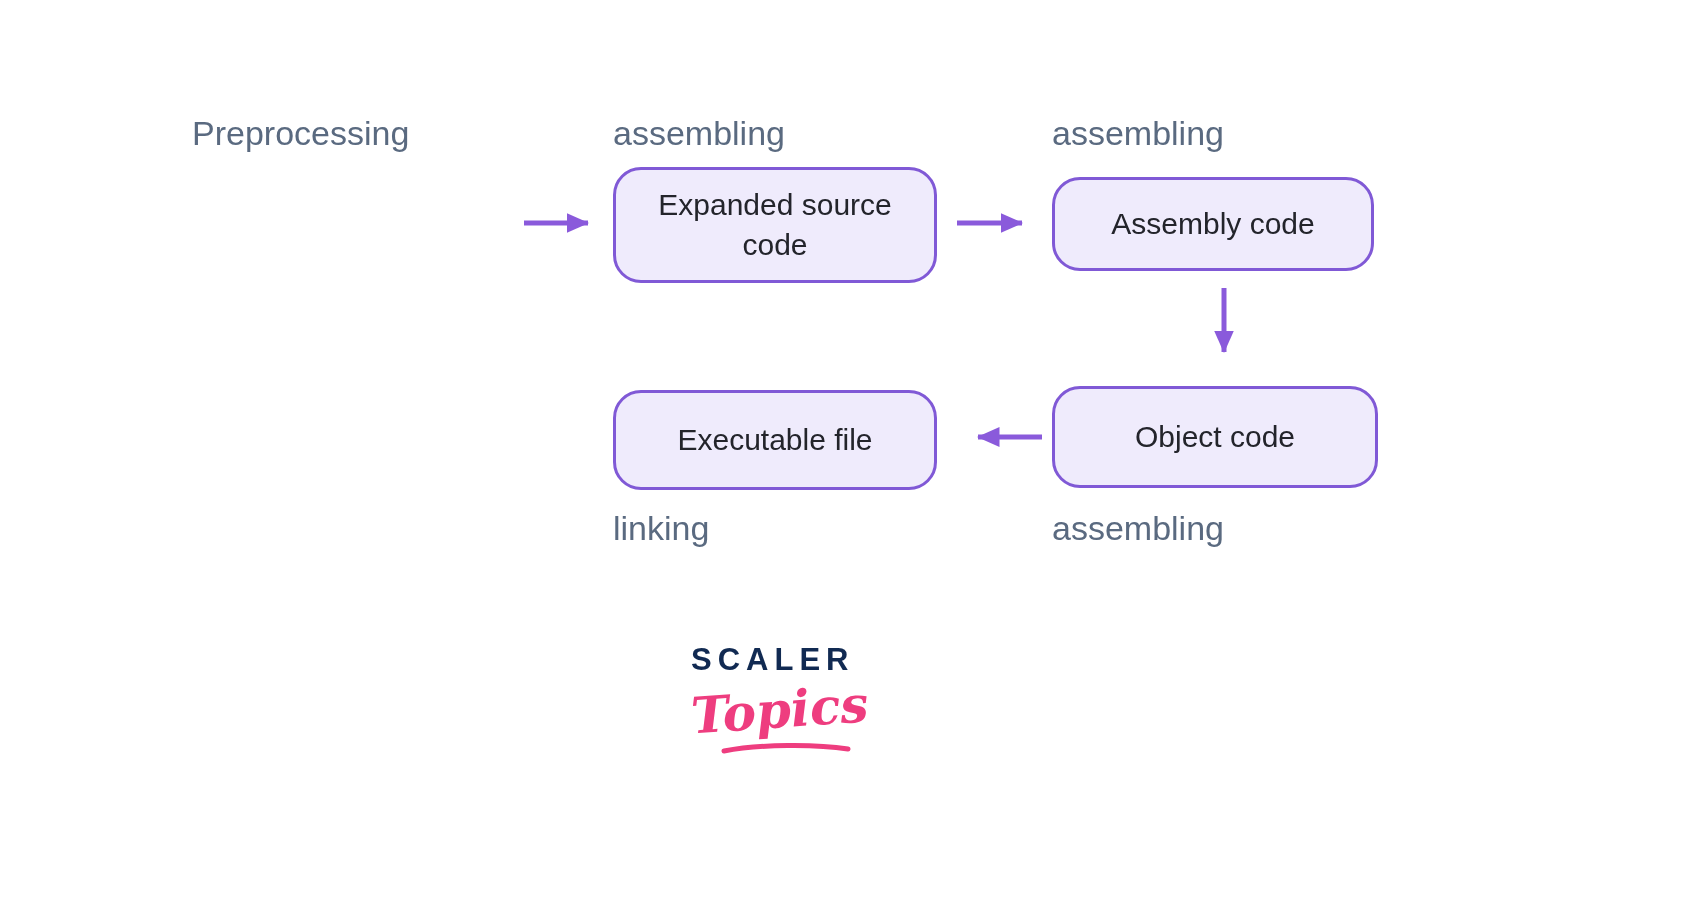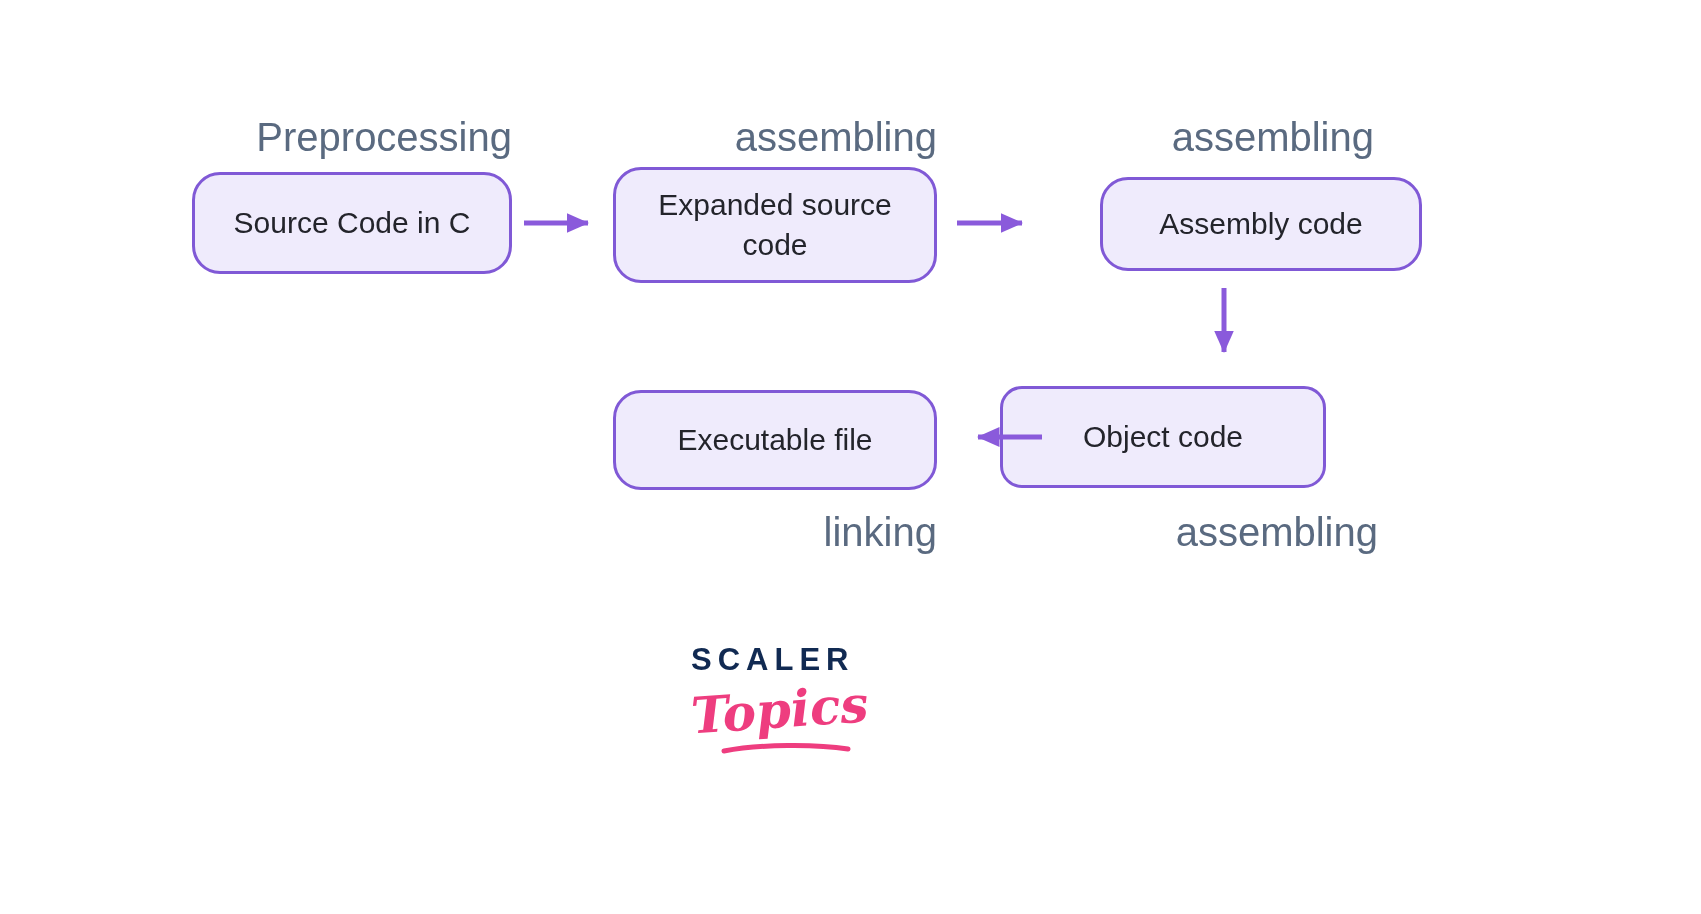--- a/index.html
+++ b/index.html
@@ -6,22 +6,22 @@
   body{
     width:1701px;height:914px;
     background:#ffffff;
     font-family:"Liberation Sans",sans-serif;
     position:relative;overflow:hidden;
   }
   .canvas{position:absolute;inset:0;}
 
   .stage-label{
     position:absolute;
-    text-align:right;
-    font-size:40px;
+    text-align:left;
+    font-size:34px;
     color:var(--stage-text,#5A6A80);
     font-weight:400;
     line-height:1.2;
   }
 
   .node{
     position:absolute;
     background:var(--node-fill,#EFEBFC);
     border:3.5px solid var(--node-border,#8059D6);
     border-radius:28px;
@@ -34,22 +34,22 @@
   }
 
   #stage-preprocessing{left:192px;top:113px;width:320px;}
   #stage-compiling{left:613px;top:113px;width:324px;}
   #stage-assembling-top{left:1052px;top:113px;width:322px;}
   #stage-linking{left:613px;top:508px;width:324px;}
   #stage-assembling-bottom{left:1052px;top:508px;width:326px;}
 
   #node-source{left:192px;top:172px;width:320px;height:102px;}
   #node-expanded{left:613px;top:167px;width:324px;height:116px;}
-  #node-assembly{left:1100px;top:177px;width:322px;height:94px;}
-  #node-object{left:1000px;top:386px;width:326px;height:102px;border-radius:22px;}
+  #node-assembly{left:1052px;top:177px;width:322px;height:94px;}
+  #node-object{left:1052px;top:386px;width:326px;height:102px;}
   #node-executable{left:613px;top:390px;width:324px;height:100px;}
 
   .arrows{
     position:absolute;left:0;top:0;
     pointer-events:none;
   }
   .arrow-line{
     stroke:var(--arrow,#8A5ADB);
     stroke-width:5;
   }
@@ -89,21 +89,20 @@
 </style>
 </head>
 <body>
 
 <div class="canvas">
 
   <div class="stage-label" id="stage-preprocessing">Preprocessing</div>
   <div class="stage-label" id="stage-compiling">assembling</div>
   <div class="stage-label" id="stage-assembling-top">assembling</div>
 
-  <div class="node" id="node-source">Source Code in C</div>
   <div class="node" id="node-expanded">Expanded source code</div>
   <div class="node" id="node-assembly">Assembly code</div>
   <div class="node" id="node-object">Object code</div>
   <div class="node" id="node-executable">Executable file</div>
 
   <div class="stage-label" id="stage-linking">linking</div>
   <div class="stage-label" id="stage-assembling-bottom">assembling</div>
 
   <svg class="arrows" width="1701" height="914">
     <defs>

